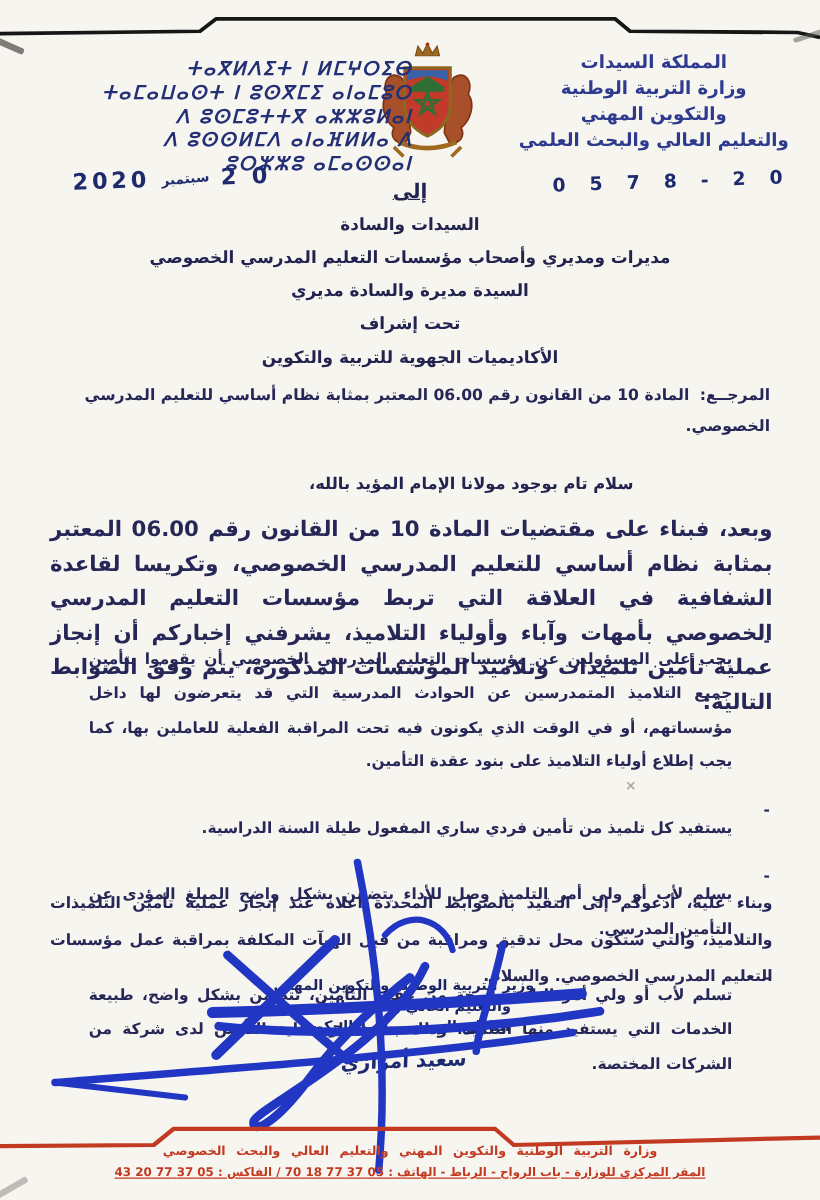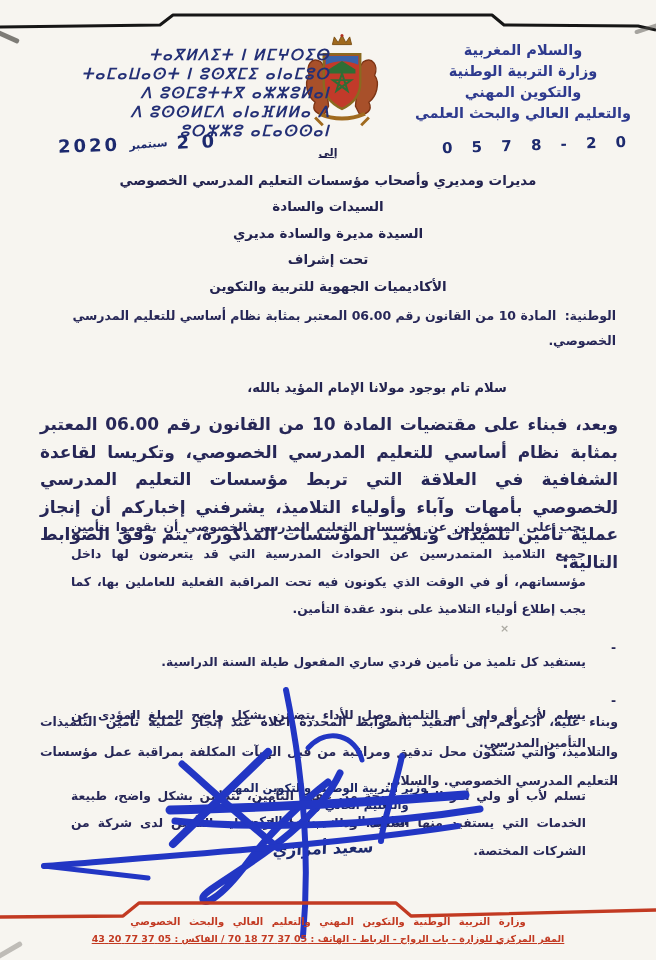--- a/index.html
+++ b/index.html
@@ -19,21 +19,21 @@
     color:#243076;font-size:15px;line-height:19px;letter-spacing:1.5px;direction:ltr;font-style:italic;}
   
   .date-stamp{top:133px;left:58px;display:flex;align-items:baseline;gap:9px;
     color:#1d2a6e;transform:rotate(-2deg);direction:rtl;}
   .date-stamp .num{font-size:18px;letter-spacing:3px;font-family:"DejaVu Sans",sans-serif;}
   .date-stamp .month{font-size:11px;letter-spacing:0;transform:translateY(-2px) rotate(-3deg);}
   .ref-stamp{top:136px;left:442px;width:190px;text-align:center;color:#1d2a6e;
     font-size:15px;letter-spacing:7px;direction:ltr;transform:rotate(-2deg);white-space:nowrap;}
   
   .addressee{top:140px;left:0;right:0;text-align:center;font-size:13.5px;line-height:26.5px;color:#23234f;}
-  .addressee .to{font-size:11px;text-decoration:underline;}
+  .addressee .to{font-size:16px;text-decoration:underline;}
   
   .subject-block{top:303px;right:40px;left:40px;font-size:12.5px;line-height:25px;color:#272757;}
   .subject-block .lbl{margin-left:4px;}
   
   .greeting{top:380px;left:98px;right:0;text-align:center;font-size:13px;color:#23234f;}
   
   .intro{top:411px;right:38px;left:40px;font-size:17px;line-height:27.5px;
     text-align:justify;margin:0;color:#272757;}
   .bullets{top:501px;right:40px;left:58px;font-size:12.3px;line-height:27.3px;color:#272757;}
   .bullet{display:flex;gap:12px;}
@@ -60,21 +60,21 @@
 </head>
 <body>
 
 <div class="page">
 
   <svg class="abs" style="top:0;left:0" width="656" height="34" viewBox="0 0 656 34">
     <polyline points="0,27 160,25 173,15 492,15 504,25 638,26 656,30" fill="none" stroke="#161616" stroke-width="3" stroke-linejoin="round"></polyline>
   </svg>
 
   <div class="abs ministry-ar">
-    <div>والسلام المغربية</div>
+    <div>المملكة السيدات</div>
     <div>وزارة التربية الوطنية</div>
     <div>والتكوين المهني</div>
     <div>والتعليم العالي والبحث العلمي</div>
   </div>
 
   <div class="abs emblem">
     <svg width="96" height="100" viewBox="0 0 100 104">
 
       <path d="M40,12 L42,4 L46,10 L50,2 L54,10 L58,4 L60,12 Z" fill="#a06a1e" stroke="#7a4d12" stroke-width="1"></path>
       <circle cx="50" cy="2.5" r="1.6" fill="#b03020"></circle>
@@ -103,30 +103,30 @@
   <div class="abs date-stamp">
     <span class="num">0 2</span>
     <span class="month">سبتمبر</span>
     <span class="num">2020</span>
   </div>
 
   <div class="abs ref-stamp">0 5 7 8 - 2 0</div>
 
   <div class="abs addressee">
     <div class="to">إلى</div>
+    <div>السيدات والسادة</div>
     <div>مديرات ومديري وأصحاب مؤسسات التعليم المدرسي الخصوصي</div>
-    <div>السيدات والسادة</div>
     <div>السيدة مديرة والسادة مديري</div>
     <div>تحت إشراف</div>
     <div>الأكاديميات الجهوية للتربية والتكوين</div>
   </div>
 
   <div class="abs subject-block">
     <div>
-      <span class="lbl">الوطنية:</span>
+      <span class="lbl">المرجــع:</span>
       <span>المادة 10 من القانون رقم 06.00 المعتبر بمثابة نظام أساسي للتعليم المدرسي الخصوصي.</span>
     </div>
   </div>
 
   <div class="abs greeting">سلام تام بوجود مولانا الإمام المؤيد بالله،</div>
 
   <p class="abs intro">وبعد، فبناء على مقتضيات المادة 10 من القانون رقم 06.00 المعتبر بمثابة نظام أساسي للتعليم المدرسي الخصوصي، وتكريسا لقاعدة الشفافية في العلاقة التي تربط مؤسسات التعليم المدرسي الخصوصي بأمهات وآباء وأولياء التلاميذ، يشرفني إخباركم أن إنجاز عملية تأمين تلميذات وتلاميذ المؤسسات المذكورة، يتم وفق الضوابط التالية:</p>
 
   <div class="abs bullets">
     <div class="bullet">

